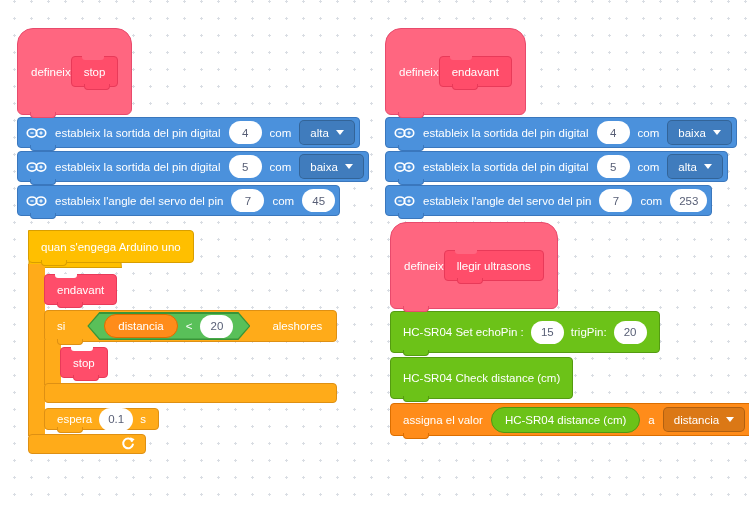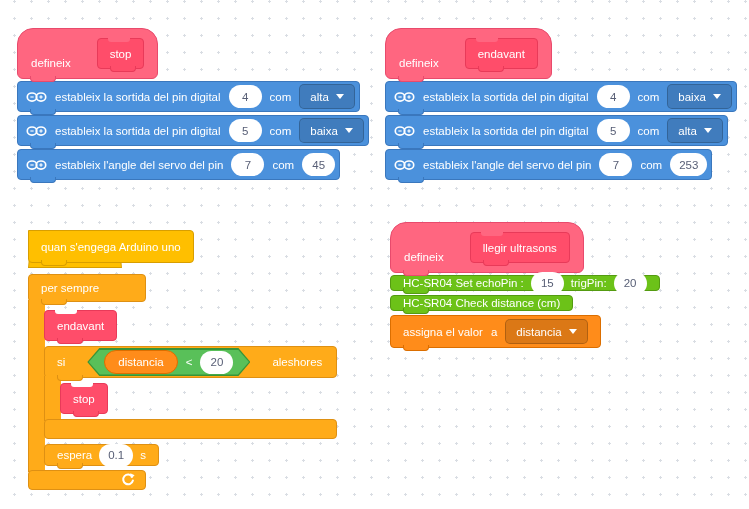--- a/index.html
+++ b/index.html
@@ -50,25 +50,25 @@
     content:""; position:absolute; z-index:1;
     top:-1px; left:10px; width:22px; height:4px;
     background: var(--notch,#ffffff);
     border-radius:0 0 3px 3px;
   }
   .in-hat { --notch:#FF6680; }
 
   .row { height:31px; padding:0 4px 0 8px; gap:8px; margin-bottom:3px; }
 
   
-  .hat-def { border-radius:16px 16px 6px 6px; padding:9px 13px; gap:26px; margin-bottom:2px;align-items:flex-end; }
+  .hat-def { border-radius:16px 16px 6px 6px; padding:27px 13px; gap:0; margin-bottom:2px; }
   .call { height:31px; padding:0 12px; }
 
   
-  .hat-dome { position:relative; width:fit-content; margin-bottom:11px; }
+  .hat-dome { position:relative; width:fit-content; margin-bottom:3px; }
   .hat-dome::before {
     content:""; position:absolute; top:0; left:0; z-index:0;
     width:92px; height:36px;
     background:var(--c); border:1px solid var(--d);
     border-radius:46px 46px 0 0;
   }
   .hat-dome .bar { margin-top:17px; height:33px; padding:0 12px; border-radius:0 4px 4px 4px; z-index:1; }
 
   
   .cblock { position:relative; width:fit-content; }
@@ -122,21 +122,21 @@
     background:rgba(0,0,0,0.14); border:1px solid rgba(0,0,0,0.20);
     height:25px; padding:0 10px; border-radius:5px; color:#fff;
   }
   .dd-arrow {
     width:0; height:0;
     border-left:4px solid transparent; border-right:4px solid transparent;
     border-top:5px solid #ffffff;
   }
   .icon { display:inline-flex; align-items:center; }
   .wait { height:22px; padding:0 12px; gap:7px; }
-  .g1 { height:16px; padding:0 12px; gap:7px; margin-bottom:4px; }
+  .g1 { height:42px; padding:0 12px; gap:7px; margin-bottom:4px; }
   .assign { height:33px; padding:0 12px; gap:8px; }
 </style>
 </head>
 <body>
 
 <div class="canvas">
 
   <div class="script" style="left:17px; top:28px;">
     <div class="block hat-def c-pink bump">
       <span>defineix</span>
@@ -257,23 +257,20 @@
     </div>
   </div>
 
   <div class="script" style="left:28px; top:213px;">
     <div class="hat-dome c-yellow">
       <div class="block bar c-yellow bump">
         <span>quan s'engega Arduino uno</span>
       </div>
     </div>
     <div class="cblock c-orange">
-      <div class="block ctop c-orange bump loopbar">
-        <span>per sempre</span>
-      </div>
       <div class="cbody">
         <div class="block call c-pinkdark bump notch">
           <span>endavant</span>
         </div>
         <div class="cblock c-orange">
           <div class="block ctop c-orange bump iftop">
             <span>si</span>
             <span class="hex">
               <span class="var-oval">distancia</span>
               <span>&lt;</span>
@@ -316,20 +313,21 @@
       <span>HC-SR04 Set echoPin :</span>
       <span class="oval">15</span>
       <span>trigPin:</span>
       <span class="oval">20</span>
     </div>
     <div class="block g1 c-green bump">
       <span>HC-SR04 Check distance (cm)</span>
     </div>
     <div class="block assign c-varorange bump">
       <span>assigna el valor</span>
+      <span class="reporter">HC-SR04 distance (cm)</span>
       <span>a</span>
       <span class="dropdown">
         <span>distancia</span>
         <span class="dd-arrow"></span>
       </span>
     </div>
   </div>
 
 </div>
 

